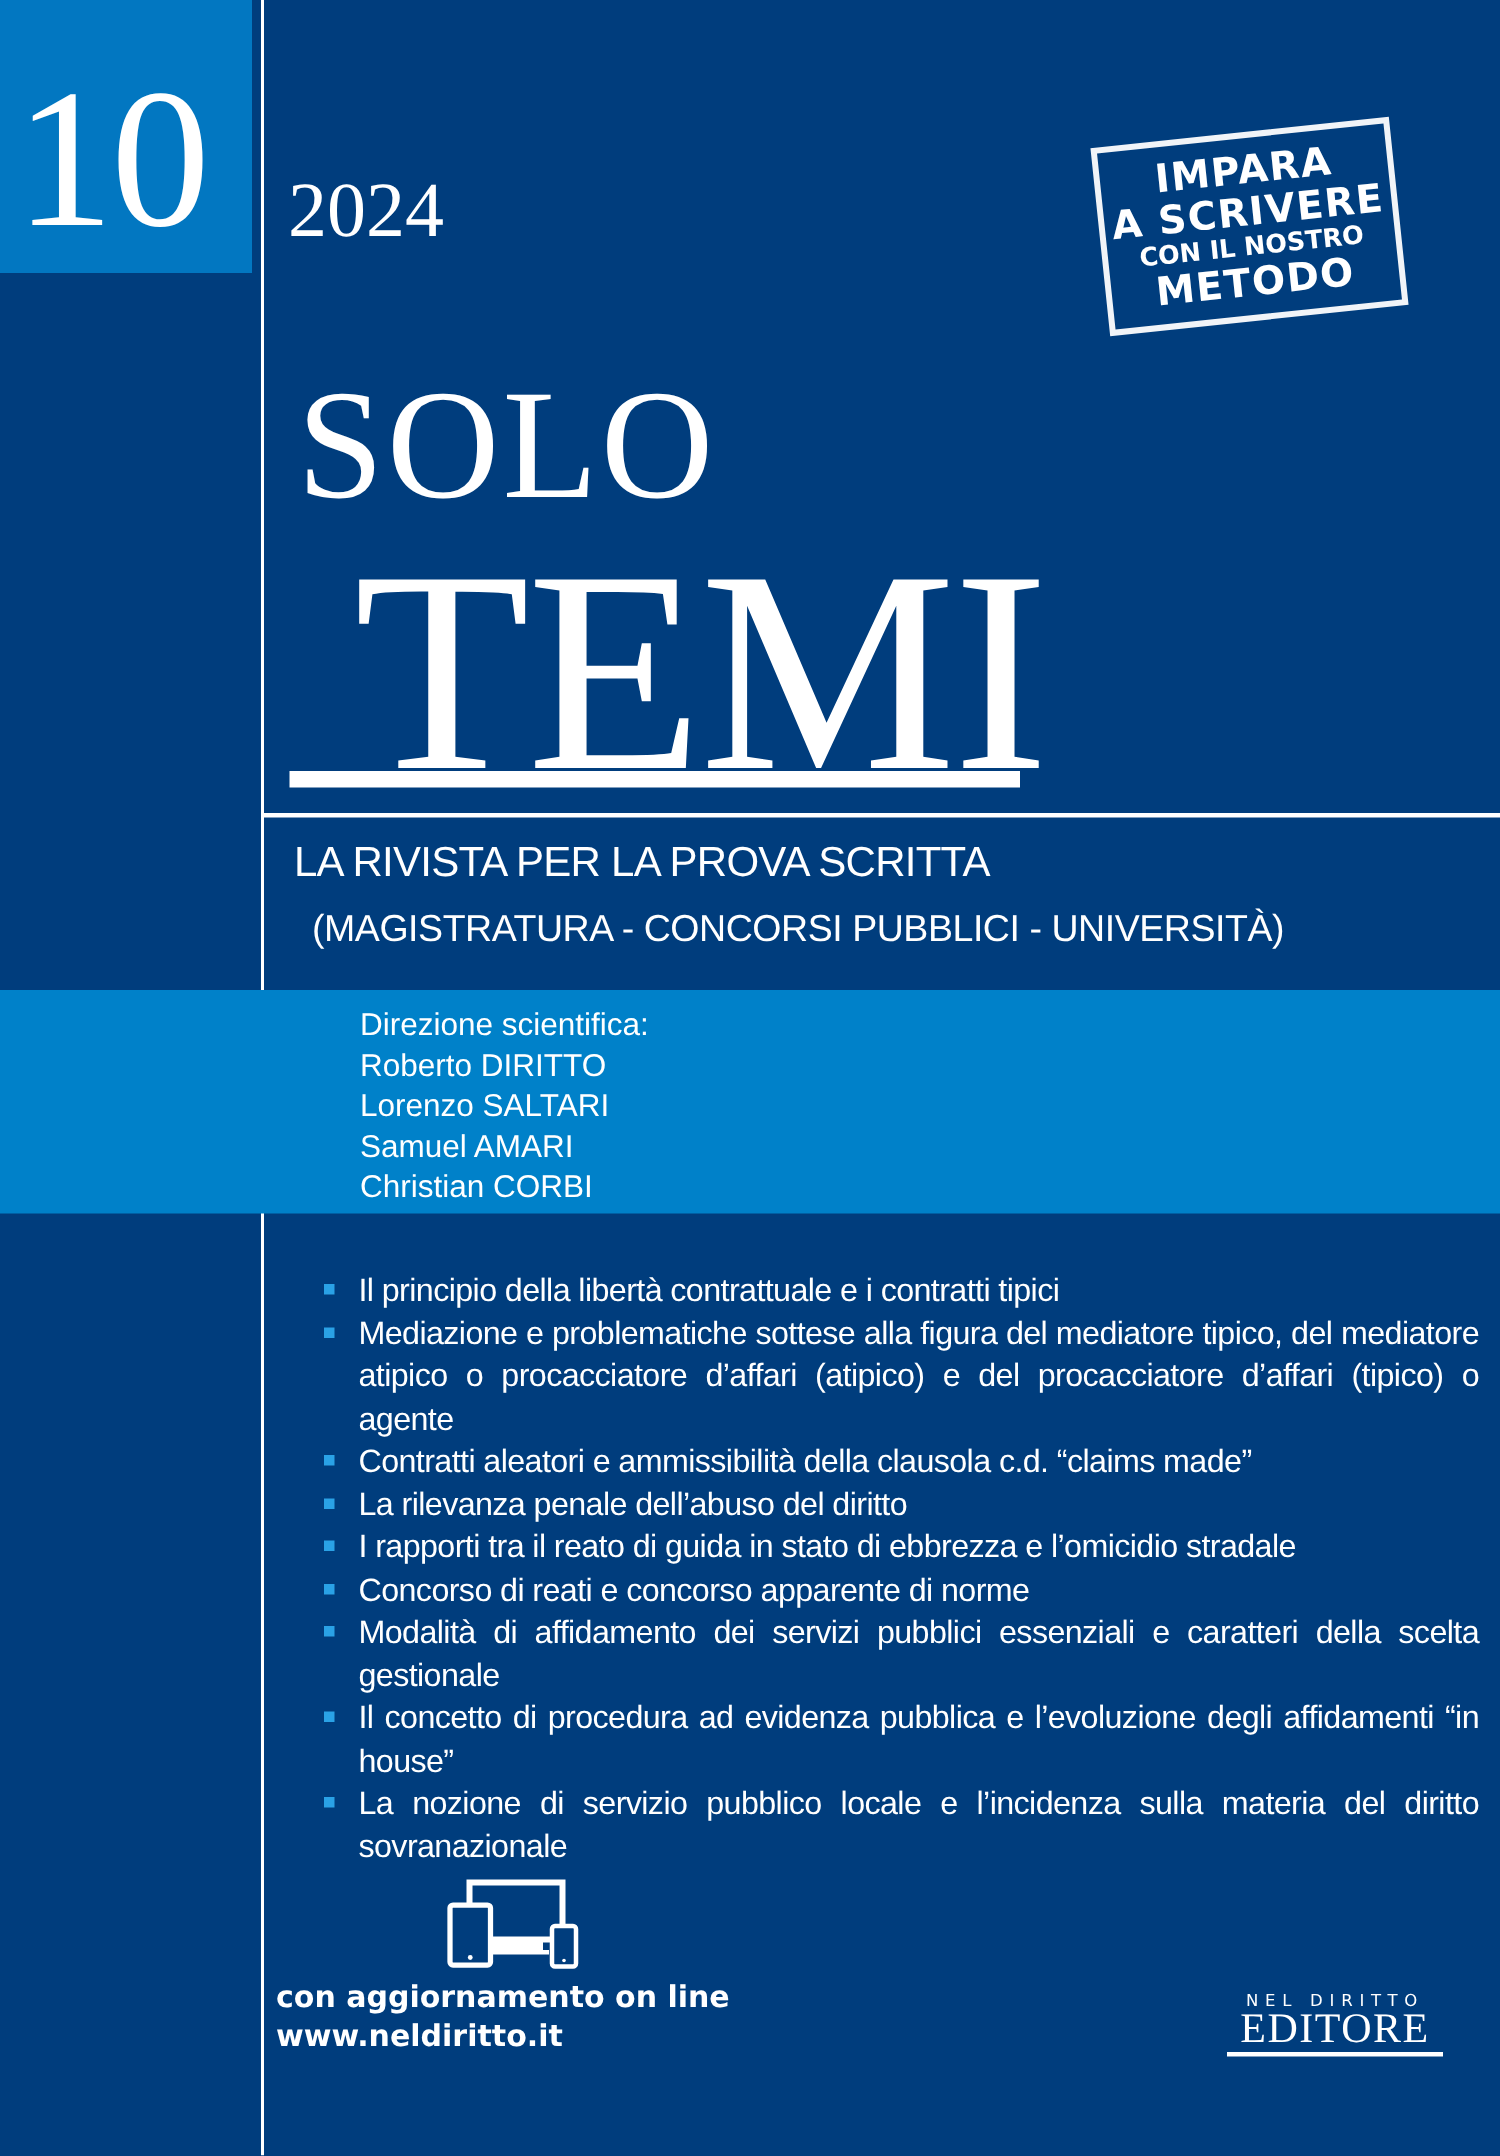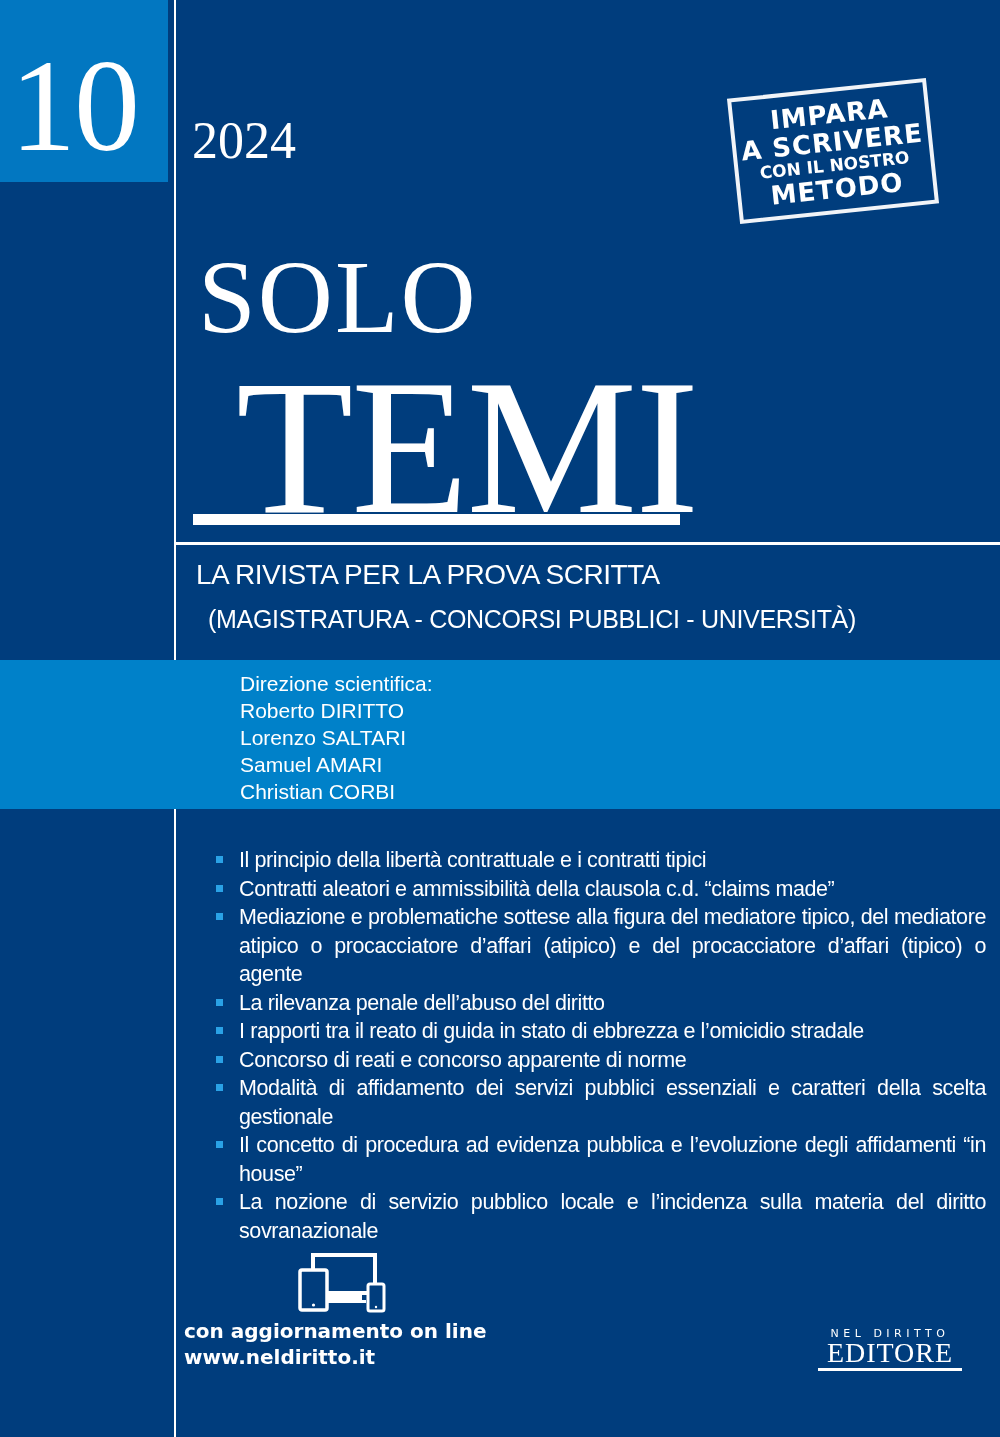--- a/index.html
+++ b/index.html
@@ -135,22 +135,22 @@
 <div class="editors">
   <div>Direzione scientifica:</div>
   <div>Roberto DIRITTO</div>
   <div>Lorenzo SALTARI</div>
   <div>Samuel AMARI</div>
   <div>Christian CORBI</div>
 </div>
 
 <ul class="topics">
   <li><span class="bullet"></span><span>Il principio della libertà contrattuale e i contratti tipici</span></li>
+  <li><span class="bullet"></span><span>Mediazione e problematiche sottese  alla figura del mediatore tipico, del mediatore atipico o procacciatore d’affari (atipico) e del procacciatore d’affari (tipico) o agente</span></li>
   <li><span class="bullet"></span><span>Contratti aleatori e ammissibilità della clausola c.d. “claims made”</span></li>
-  <li><span class="bullet"></span><span>Mediazione e problematiche sottese  alla figura del mediatore tipico, del mediatore atipico o procacciatore d’affari (atipico) e del procacciatore d’affari (tipico) o agente</span></li>
   <li><span class="bullet"></span><span>La rilevanza penale dell’abuso del diritto</span></li>
   <li><span class="bullet"></span><span>I rapporti tra il reato di guida in stato di ebbrezza e l’omicidio stradale</span></li>
   <li><span class="bullet"></span><span>Concorso di reati e concorso apparente di norme</span></li>
   <li><span class="bullet"></span><span>Modalità di affidamento dei servizi pubblici essenziali e caratteri della scelta gestionale</span></li>
   <li><span class="bullet"></span><span>Il concetto di procedura ad evidenza pubblica e l’evoluzione degli affidamenti “in house”</span></li>
   <li><span class="bullet"></span><span>La nozione di servizio pubblico locale e  l’incidenza sulla materia del diritto sovranazionale</span></li>
 </ul>
 
 <svg class="device-icon" viewBox="0 0 90 62">
 

